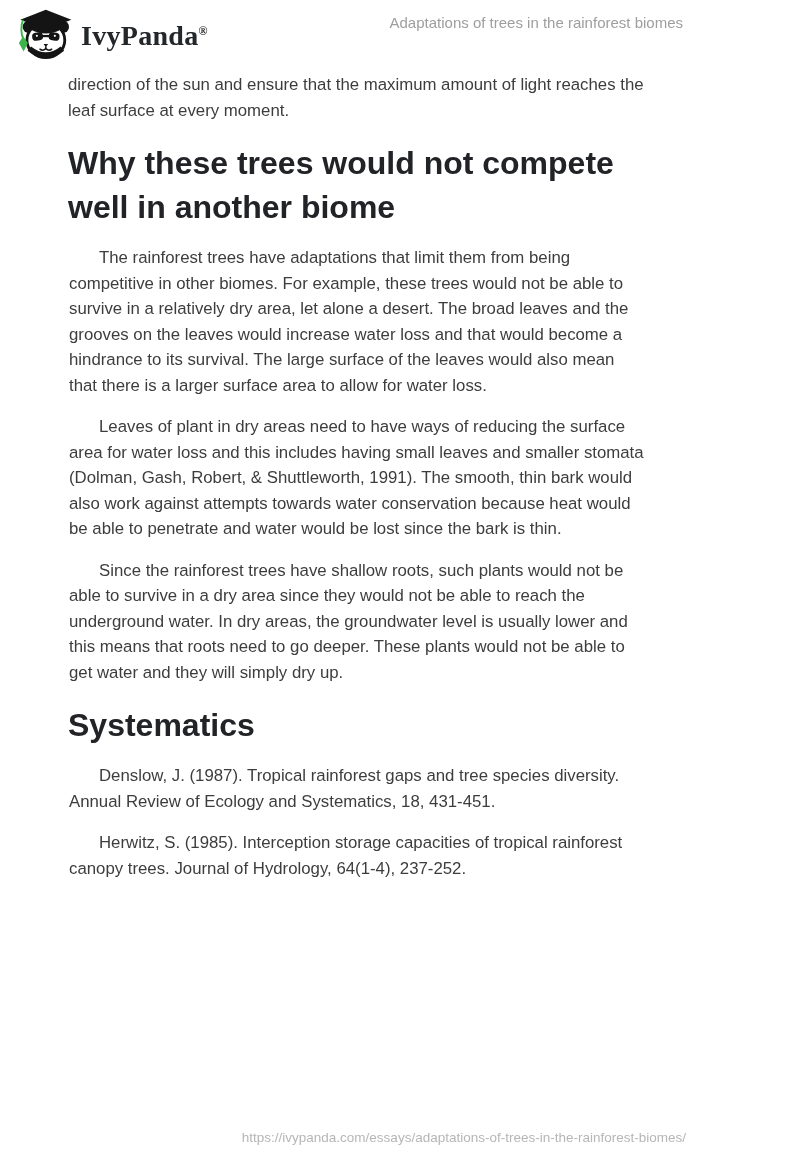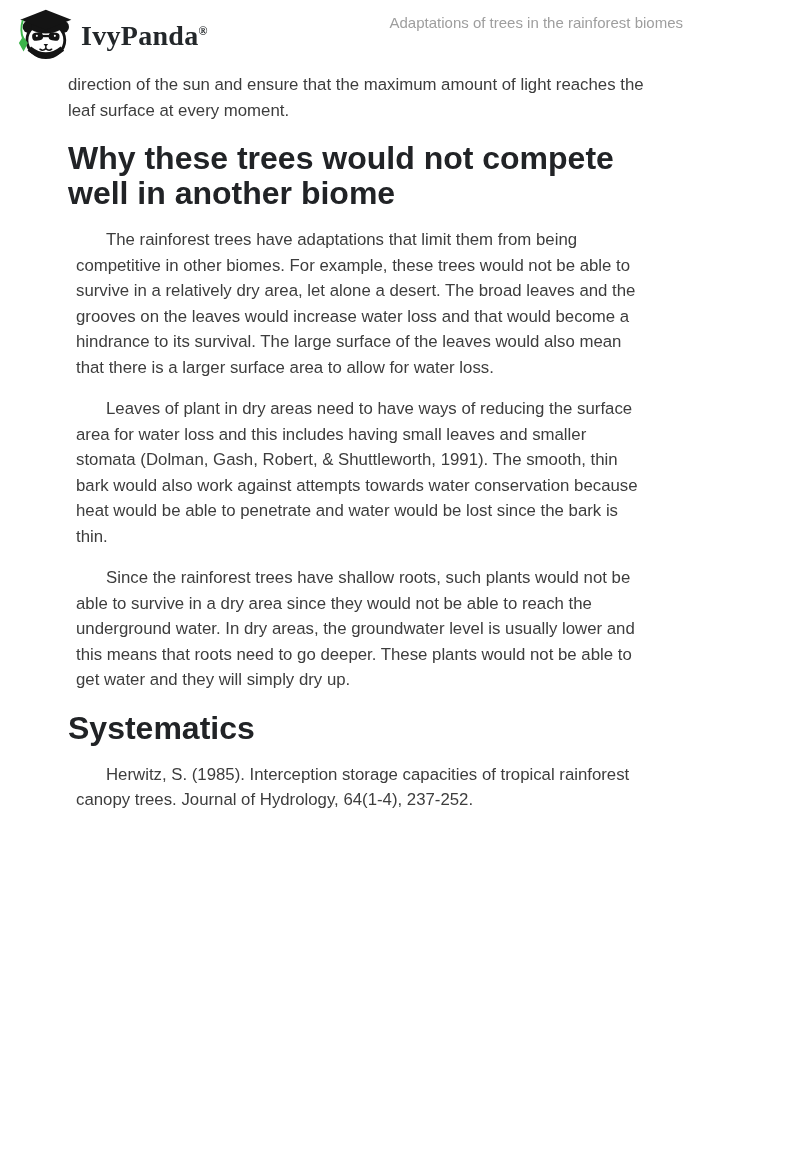--- a/index.html
+++ b/index.html
@@ -50,26 +50,26 @@
   }
   
   .content {
     position: absolute;
     top: 66px; left: 0; right: 0;
     padding: 0 68px;
     color: #3d3d3d;
     font-size: 16.8px;
     line-height: 25.5px;
   }
-  .content p { margin: 16px 8px; }
+  .content p { margin: 16px 1px; }
   p.intro { margin: 6px 0 16px; text-indent: 0; }
   p.indent { text-indent: 30px; }
   h2 {
     font-size: 32px;
-    line-height: 35px;
+    line-height: 44px;
     font-weight: 700;
     color: #212326;
     margin: 18px 0 16px;
   }
   
   .footer-url {
     position: absolute;
     right: 30px; bottom: 14px;
     font-size: 13.5px;
     color: #b6b6b6;
@@ -118,17 +118,19 @@
     <p class="intro">direction of the sun and ensure that the maximum amount of light reaches the leaf surface at every moment.</p>
 
     <h2>Why these trees would not compete well in another biome</h2>
 
     <p class="indent">The rainforest trees have adaptations that limit them from being competitive in other biomes. For example, these trees would not be able to survive in a relatively dry area, let alone a desert. The broad leaves and the grooves on the leaves would increase water loss and that would become a hindrance to its survival. The large surface of the leaves would also mean that there is a larger surface area to allow for water loss.</p>
     <p class="indent">Leaves of plant in dry areas need to have ways of reducing the surface area for water loss and this includes having small leaves and smaller stomata (Dolman, Gash, Robert, &amp; Shuttleworth, 1991). The smooth, thin bark would also work against attempts towards water conservation because heat would be able to penetrate and water would be lost since the bark is thin.</p>
     <p class="indent">Since the rainforest trees have shallow roots, such plants would not be able to survive in a dry area since they would not be able to reach the underground water. In dry areas, the groundwater level is usually lower and this means that roots need to go deeper. These plants would not be able to get water and they will simply dry up.</p>
 
     <h2>Systematics</h2>
 
+    <p class="indent">Denslow, J. (1987). Tropical rainforest gaps and tree species diversity. Annual Review of Ecology and Systematics, 18, 431-451.</p>
     <p class="indent">Herwitz, S. (1985). Interception storage capacities of tropical rainforest canopy trees. Journal of Hydrology, 64(1-4), 237-252.</p>
   </div>
 
+  <div class="footer-url">https://ivypanda.com/essays/adaptations-of-trees-in-the-rainforest-biomes/</div>
 
 </div>
 
 </body></html>

